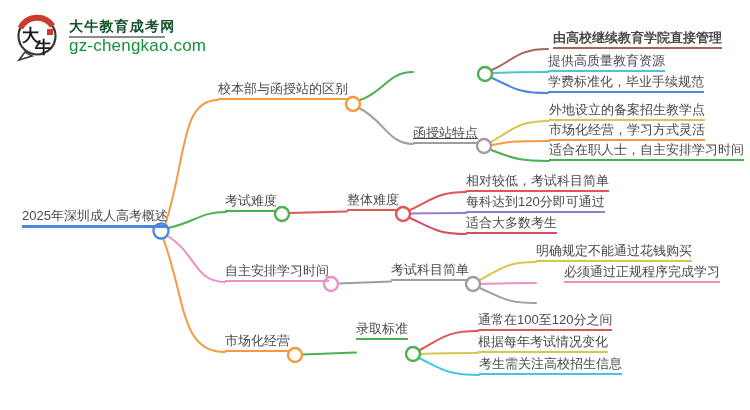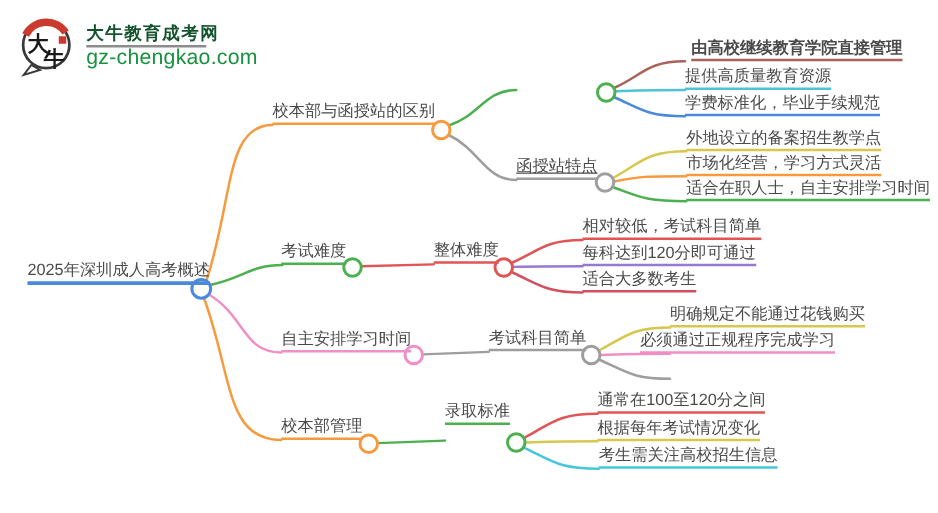--- a/index.html
+++ b/index.html
@@ -85,23 +85,23 @@
 
   <div class="node" style="left: 225px; top: 192px; border-bottom-color: rgb(76, 175, 80);">考试难度</div>
   <div class="node" style="left: 347px; top: 191px; border-bottom-color: rgb(224, 85, 85);">整体难度</div>
   <div class="node" style="left: 466px; top: 172px; border-bottom-color: rgb(224, 85, 85);">相对较低，考试科目简单</div>
   <div class="node" style="left: 466px; top: 193px; border-bottom-color: rgb(150, 121, 210);">每科达到120分即可通过</div>
   <div class="node" style="left: 466px; top: 214px; border-bottom-color: rgb(210, 81, 97);">适合大多数考生</div>
 
   <div class="node" style="left: 225px; top: 262px; border-bottom-color: rgb(239, 143, 197);">自主安排学习时间</div>
   <div class="node" style="left: 391px; top: 261px; border-bottom-color: rgb(158, 158, 158);">考试科目简单</div>
   <div class="node" style="left: 536px; top: 242px; border-bottom-color: rgb(214, 200, 78);">明确规定不能通过花钱购买</div>
-  <div class="node" style="left: 512px; top: 263px; border-bottom-color: rgb(239, 143, 197);">必须通过正规程序完成学习</div>
+  <div class="node" style="left: 564px; top: 263px; border-bottom-color: rgb(239, 143, 197);">必须通过正规程序完成学习</div>
 
-  <div class="node" style="left: 225px; top: 332px; border-bottom-color: rgb(247, 154, 62);">校本部管理</div>
+  <div class="node" style="left: 225px; top: 332px; border-bottom-color: rgb(247, 154, 62);">市场化经营</div>
   <div class="node" style="left: 356px; top: 320px; border-bottom-color: rgb(76, 175, 80);">录取标准</div>
   <div class="node" style="left: 478px; top: 311px; border-bottom-color: rgb(224, 85, 85);">通常在100至120分之间</div>
   <div class="node" style="left: 478px; top: 333px; border-bottom-color: rgb(214, 200, 78);">根据每年考试情况变化</div>
   <div class="node" style="left: 479px; top: 355px; border-bottom-color: rgb(70, 198, 220);">考生需关注高校招生信息</div>
 
   <div class="logo">
     <svg class="logo-badge" viewBox="0 0 46 50">
       <circle cx="21" cy="24" r="18.5" fill="#ffffff" stroke-width="2.2" stroke="#3a3a3a"></circle>
       <path d="M9,40 L3,48 L16,44 Z" fill="#ffffff" stroke-width="1.6" stroke="#3a3a3a"></path>
       <path d="M4.5,16 A18.5,18.5 0 0 1 36.5,14" fill="none" stroke-width="6" stroke="#cc3a2e"></path>

